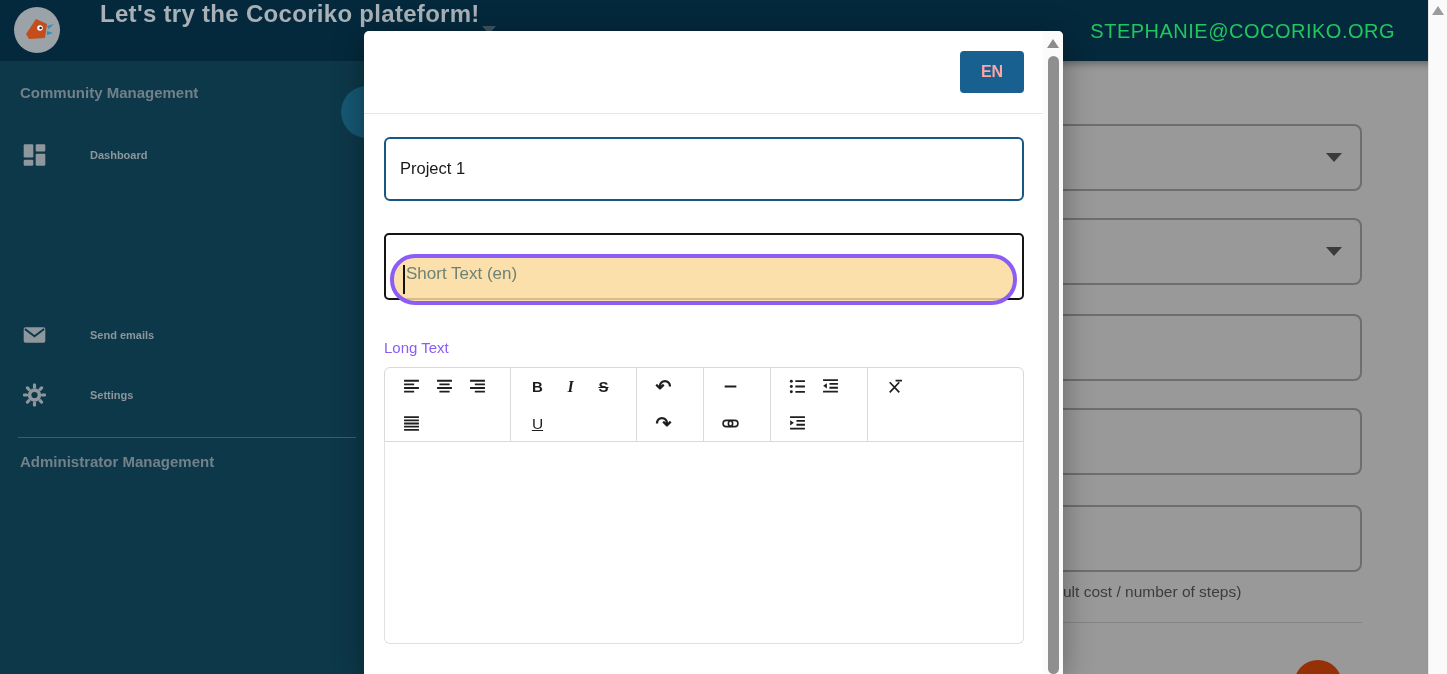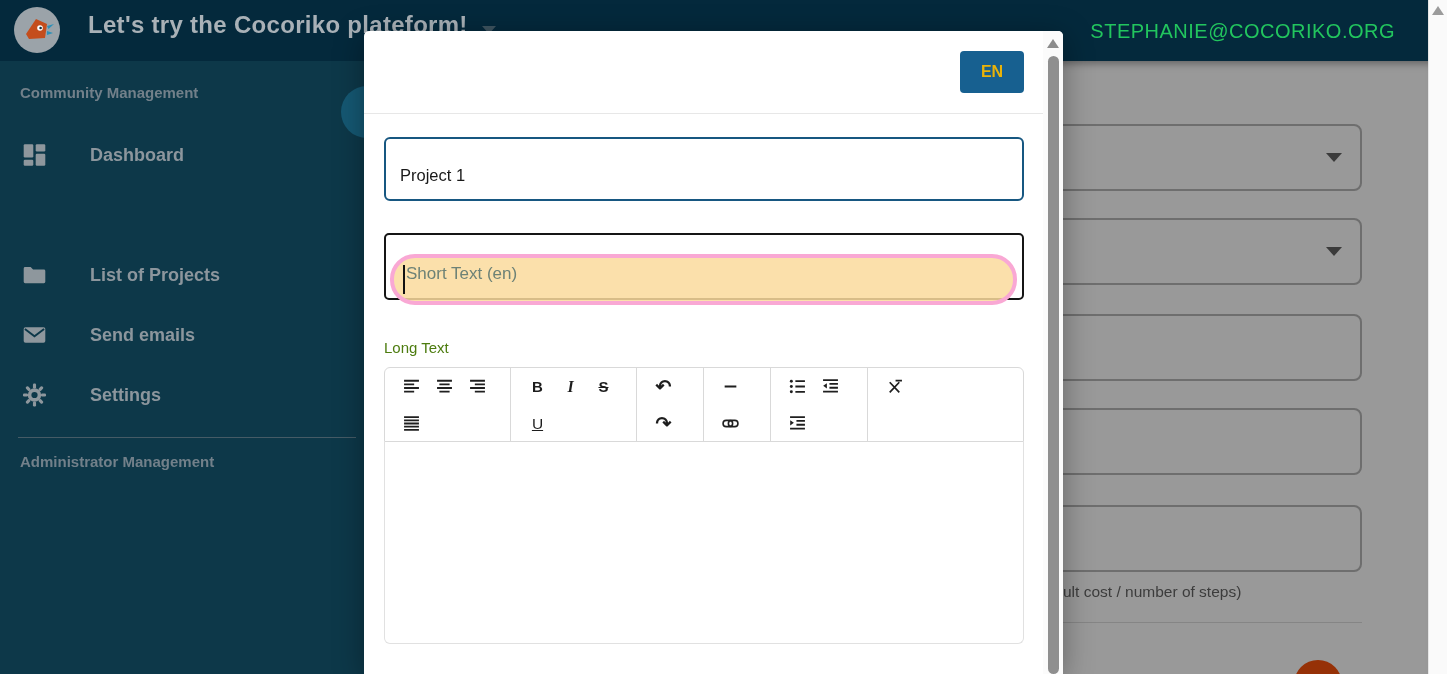--- a/index.html
+++ b/index.html
@@ -2,58 +2,58 @@
 <html><head>
 <meta charset="utf-8">
 <style>
   *{margin:0;padding:0;box-sizing:border-box}
   html,body{width:1447px;height:674px;overflow:hidden;font-family:"Liberation Sans",sans-serif}
   .stage{position:relative;width:1447px;height:674px;background:#999;overflow:hidden}
 
   
   .topbar{position:absolute;left:0;top:0;width:1428px;height:61px;background:#04293c;z-index:3}
   .logo{position:absolute;left:14px;top:7px;width:46px;height:46px;border-radius:50%;cursor:pointer}
-  .app-title-wrap{position:absolute;left:88px;top:0;height:49px;display:flex;align-items:center;cursor:pointer}
+  .app-title-wrap{position:absolute;left:100px;top:0;height:49px;display:flex;align-items:flex-start;cursor:pointer}
   .app-title{font-size:24px;font-weight:600;color:#a9b1b7;letter-spacing:.3px}
   .title-caret{position:absolute;left:482px;top:26px;width:0;height:0;border-left:7px solid transparent;border-right:7px solid transparent;border-top:8px solid #3e5460}
   .user-email{position:absolute;right:33px;top:20px;font-size:20px;color:#22c55e;letter-spacing:.5px;cursor:pointer}
 
   
   .sidebar{position:absolute;left:0;top:61px;width:424px;height:613px;background:#0d3849;z-index:2}
   .side-section{position:absolute;left:20px;font-size:15px;font-weight:600;color:#72808a}
   .nav-item{position:absolute;left:0;width:100%;height:44px;display:flex;align-items:center;cursor:pointer}
   .nav-icon{margin-left:22px;width:26px;display:flex;align-items:center}
-  .nav-label{margin-left:42px;font-size:18px;font-weight:600;color:#8c969d;white-space:nowrap}
+  .nav-label{margin-left:42px;font-size:11px;font-weight:600;color:#8c969d;white-space:nowrap}
   .side-divider{position:absolute;left:18px;top:376px;width:338px;height:1px;background:#455b66}
   .behind-circle{position:absolute;left:341px;top:86px;width:52px;height:52px;border-radius:50%;background:#155873;z-index:3}
 
   
   .dim{position:absolute;left:364px;top:61px;width:1064px;height:613px;background:#999;z-index:1;box-shadow:inset 0 9px 9px -7px rgba(0,0,0,.4);overflow:hidden}
   .ghost-box{position:absolute;left:636px;width:362px;height:67px;border:2px solid #6e6e6e;border-radius:8px}
   .ghost-caret{position:absolute;left:962px;width:0;height:0;border-left:8px solid transparent;border-right:8px solid transparent;border-top:9px solid #3b3b3b}
   .hint{position:absolute;left:699px;top:522px;font-size:15.5px;color:#3c3c3c;white-space:nowrap}
   .dim-divider{position:absolute;left:640px;top:561px;width:358px;height:1px;background:#858585}
   .fab{position:absolute;left:930px;top:599px;width:48px;height:48px;border-radius:50%;background:#963107}
 
   
   .modal{position:absolute;left:364px;top:31px;width:699px;height:643px;background:#fff;z-index:10;border-radius:5px 5px 0 0;box-shadow:0 6px 30px rgba(0,0,0,.35)}
   .modal-title{position:absolute;left:19px;top:25px;font-size:23px;font-weight:600;color:#121212}
-  .en-btn{position:absolute;left:596px;top:20px;width:64px;height:42px;background:#176090;color:#eab308;font-size:16px;font-weight:600;border:none;border-radius:4px;display:flex;align-items:center;justify-content:center;cursor:pointer;font-family:"Liberation Sans",sans-serif}
+  .en-btn{position:absolute;left:596px;top:20px;width:64px;height:42px;background:#176090;color:#fca5a5;font-size:16px;font-weight:600;border:none;border-radius:4px;display:flex;align-items:center;justify-content:center;cursor:pointer;font-family:"Liberation Sans",sans-serif}
   .modal-hr{position:absolute;left:0;top:82px;width:679px;height:1px;background:#e7e7e7}
 
   .f-title{position:absolute;left:20px;top:106px;width:640px;height:64px;border:2px solid #175781;border-radius:6px;background:#fff;padding:9px 0 0 14px;cursor:text}
   .f-title .lbl{font-size:13.5px;color:#7d7d7d}
-  .f-title .val{font-size:16.5px;color:#191919;margin-top:18px}
+  .f-title .val{font-size:16.5px;color:#191919;margin-top:11px}
 
   .f-short{position:absolute;left:20px;top:202px;width:640px;height:67px;border:2px solid #151515;border-radius:5px;background:#fff;cursor:text}
-  .hl-pill{position:absolute;left:26px;top:223px;width:627px;height:51px;border:4px solid #f9a8d4;border-radius:25px;background:rgba(250,219,156,.85);z-index:2;padding:6px 0 0 12px}
+  .hl-pill{position:absolute;left:26px;top:223px;width:627px;height:51px;border:4px solid #8b5cf6;border-radius:25px;background:rgba(250,219,156,.85);z-index:2;padding:6px 0 0 12px}
   .hl-pill .ph{font-size:17px;color:#6d8276}
   .caret-bar{position:absolute;left:9px;top:7px;width:2px;height:29px;background:#111}
 
-  .lt-label{position:absolute;left:20px;top:308px;font-size:15px;color:#4d7c0f}
+  .lt-label{position:absolute;left:20px;top:308px;font-size:15px;color:#8b5cf6}
   .toolbar{position:absolute;left:20px;top:336px;width:640px;height:75px;border:1px solid #d9d9d9;border-radius:6px 6px 0 0;display:flex;background:#fff}
   .tb-group{height:100%;border-right:1px solid #d9d9d9;display:flex;flex-wrap:wrap;align-content:flex-start;padding-left:10px}
   .tb-group:nth-child(1){width:126px}
   .tb-group:nth-child(2){width:126px}
   .tb-group:nth-child(3){width:67px}
   .tb-group:nth-child(4){width:67px}
   .tb-group:nth-child(5){width:97px}
   .tb-group:nth-child(6){flex:1;border-right:none}
   .tb-btn{width:33px;height:37px;display:flex;align-items:center;justify-content:center;background:none;border:none;cursor:pointer;padding:0}
   .tl{font-size:15px;color:#1d1d1d;line-height:1}
@@ -108,28 +108,20 @@
               <rect x="11" y="1" width="8" height="6" rx="1"></rect>
               <rect x="11" y="9" width="8" height="10" rx="1"></rect>
               <rect x="1" y="14" width="8" height="5" rx="1"></rect>
             </g>
           </svg>
       </span>
       <span class="nav-label">Dashboard</span>
     </div>
 
 
-    <div class="nav-item" style="top:192px">
-      <span class="nav-icon">
-        <svg class="tbsvg" width="25" height="24" viewBox="0 0 20 20">
-            <path fill="#8e979d" d="M1 4.5 a1.2 1.2 0 0 1 1.2-1.2 h4.6 l2 2.2 h9 a1.2 1.2 0 0 1 1.2 1.2 v9 a1.2 1.2 0 0 1 -1.2 1.2 H2.2 A1.2 1.2 0 0 1 1 15.7 z"></path>
-          </svg>
-      </span>
-      <span class="nav-label">List of Projects</span>
-    </div>
 
     <div class="nav-item" style="top:312px">
       <span class="nav-icon">
         <svg class="tbsvg" width="25" height="24" viewBox="0 0 20 20">
           <g fill="#8e979d">
             <circle cx="10" cy="10" r="5.6"></circle>
             <rect x="8.7" y="0.4" width="2.6" height="4.2" rx="1" transform="rotate(0 10 10)"></rect>
             <rect x="8.7" y="0.4" width="2.6" height="4.2" rx="1" transform="rotate(45 10 10)"></rect>
             <rect x="8.7" y="0.4" width="2.6" height="4.2" rx="1" transform="rotate(90 10 10)"></rect>
             <rect x="8.7" y="0.4" width="2.6" height="4.2" rx="1" transform="rotate(135 10 10)"></rect>

